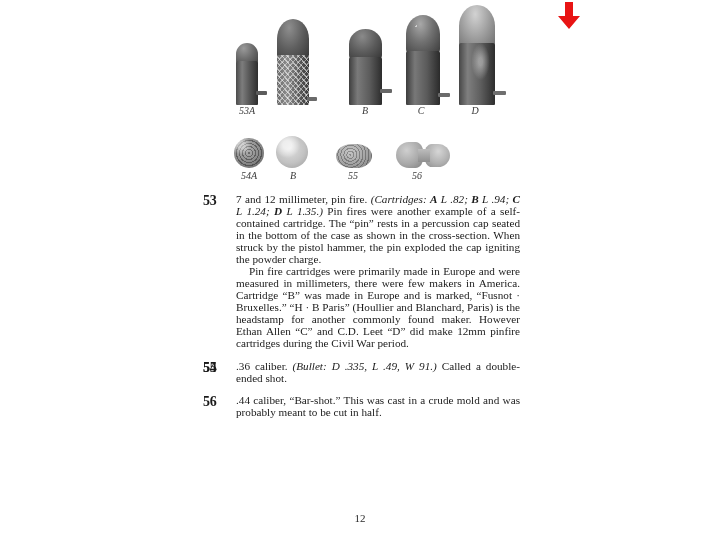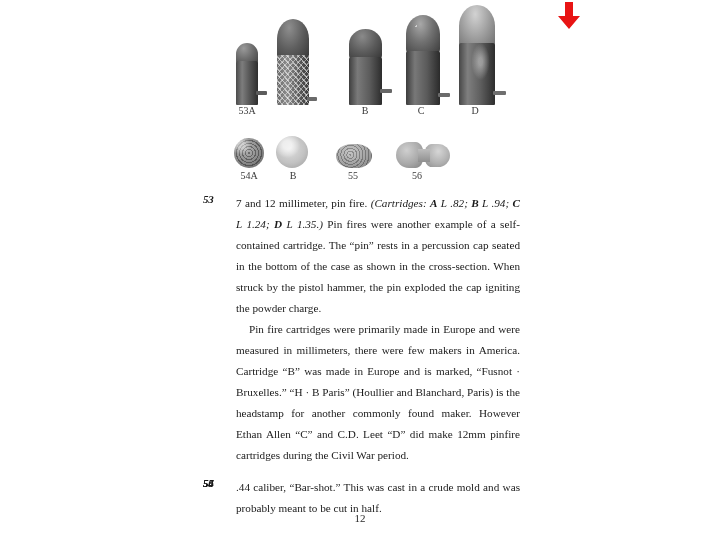--- a/index.html
+++ b/index.html
@@ -67,20 +67,21 @@
   .ball {
     position: absolute;
     bottom: 0;
   }
 
   .caption-row {
     position: absolute;
     left: 0;
     width: 320px;
     height: 16px;
+    font-style: italic;
     font-size: 10px;
     color: #3a3a3a;
   }
   .caption-row .cap {
     position: absolute;
     text-align: center;
     white-space: nowrap;
   }
   #caption-a { top: 105px; }
   #caption-b { top: 170px; }
@@ -105,28 +106,27 @@
   .entry {
     position: relative;
     padding-left: 36px;
     margin-bottom: 11px;
   }
   .entry-num {
     position: absolute;
     left: 3px;
     top: 0;
     font-weight: bold;
-    font-size: 11px;
+    font-size: 14px;
     letter-spacing: -0.2px;
-    font-style: italic;
   }
   .entry-body p {
     margin: 0;
     font-size: 11.2px;
-    line-height: 21px;
+    line-height: 12px;
     text-align: justify;
     text-justify: inter-word;
     hyphens: none;
   }
   .entry-body p + p {
     text-indent: 13px;
   }
   .it {
     font-style: italic;
   }
@@ -246,20 +246,23 @@
         <p><span>Pin fire cartridges were primarily made in Europe and were measured in millimeters, there were few makers in America. Cartridge “B” was made in Europe and is marked, “Fusnot · Bruxelles.”  “H · B  Paris” (Houllier and Blanchard, Paris) is the headstamp for another commonly found maker.  However Ethan Allen “C” and C.D. Leet “D” did make 12mm pinfire cartridges during the Civil War period.</span></p>
       </div>
   </div>
 
   <div class="entry" style="margin-bottom:4px;">
     <span class="entry-num">54</span>
   </div>
 
   <div class="entry" style="margin-bottom:10px;">
     <span class="entry-num">55</span>
+    <div class="entry-body">
+        <p><span>.36 caliber.  </span><span class="it">(Bullet: D .335, L .49, W 91.)</span><span>  Called a  double-ended shot.</span></p>
+      </div>
   </div>
 
   <div class="entry" style="margin-bottom:0;">
     <span class="entry-num">56</span>
     <div class="entry-body">
         <p><span>.44 caliber, “Bar-shot.”  This was cast in a crude mold and was probably meant to be cut in half.</span></p>
       </div>
   </div>
 
 </div>

